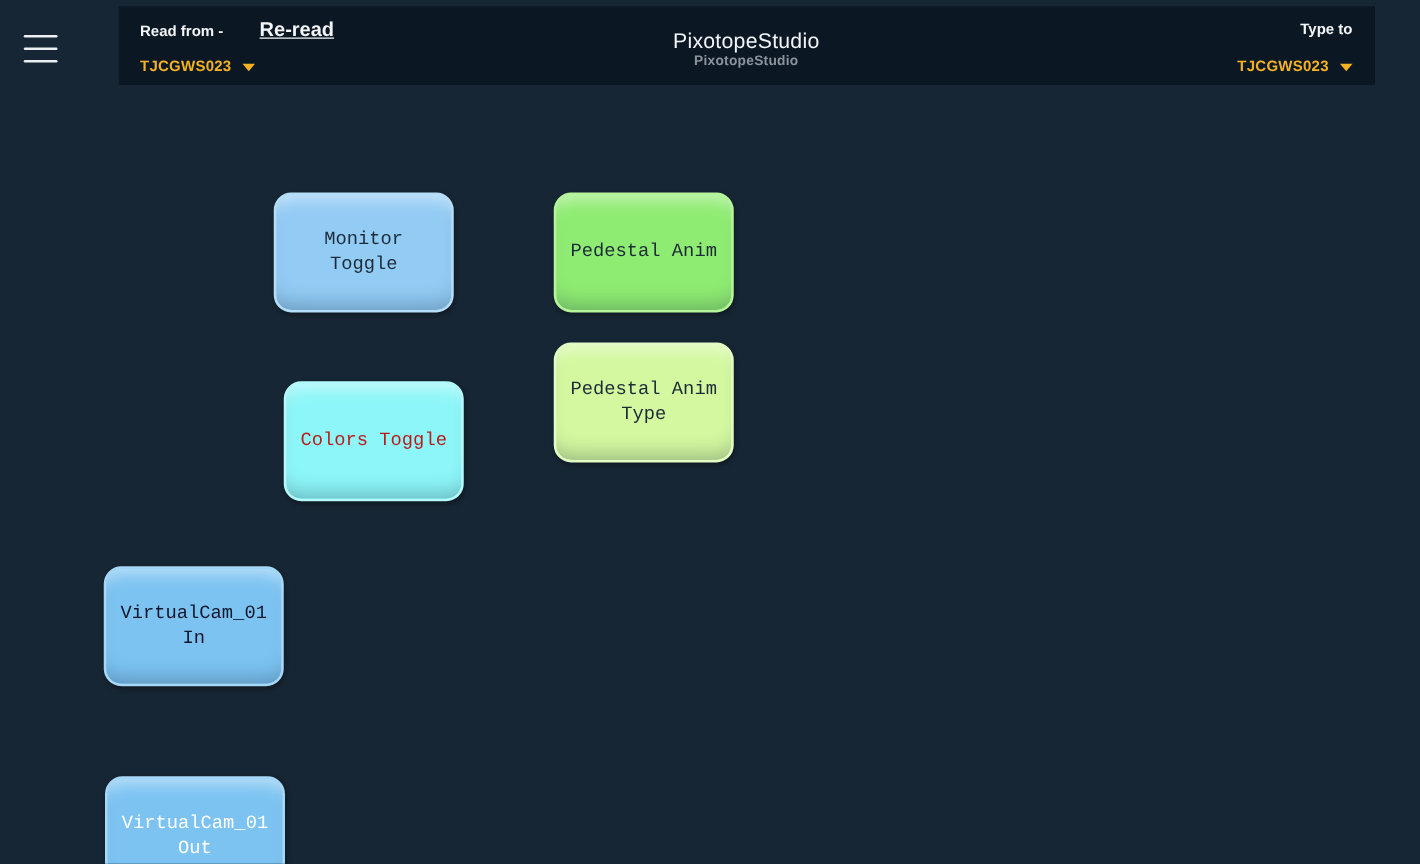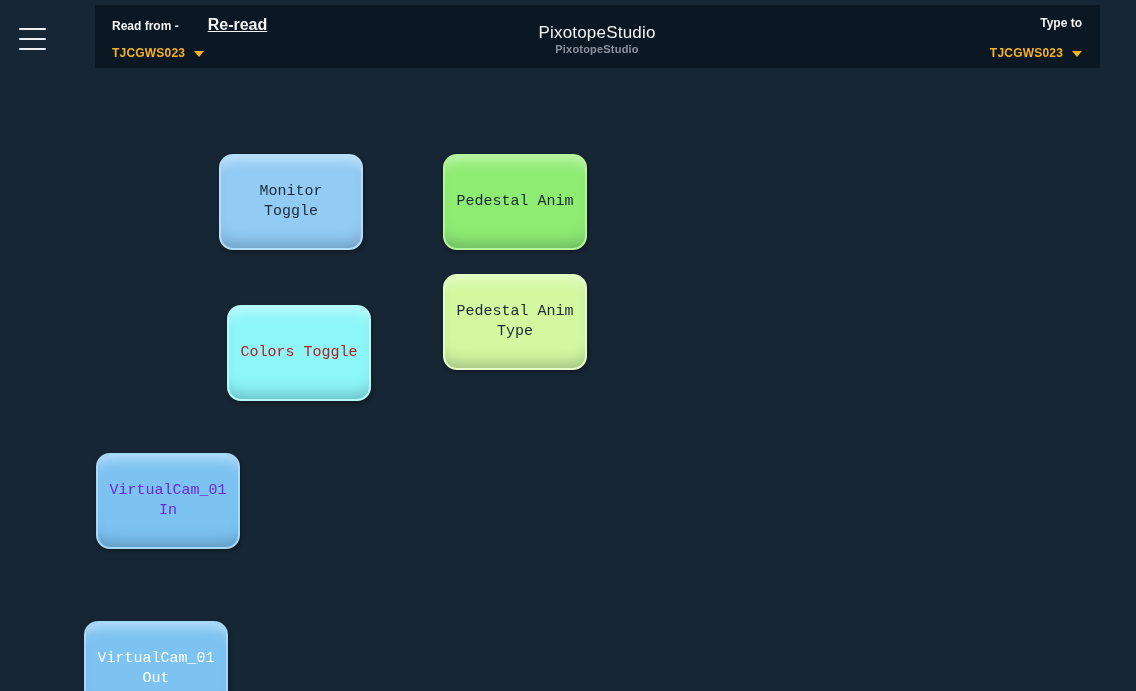--- a/index.html
+++ b/index.html
@@ -74,21 +74,21 @@
     box-shadow:
       inset 0 12px 14px -9px rgba(255,255,255,0.55),
       inset 0 -14px 16px -10px rgba(20,40,60,0.30),
       1px 2px 4px rgba(0,0,0,0.35);
     font-family: Liberation Mono, monospace;
   }
   .btn-monitor   { left: 219px; top: 154px; background: #92cbf4; border-color: #b4ddf8; color: #1d2a38; }
   .btn-pedanim   { left: 443px; top: 154px; background: #8fec72; border-color: #b6f49c; color: #1d2a38; }
   .btn-colors    { left: 227px; top: 274px; background: #8df6f8; border-color: #b5fafb; color: #b91c1c; margin-top: 31px; }
   .btn-pedhatch  { left: 443px; top: 274px; background: #d3f89f; border-color: #e3fcc5; color: #1d2a38; }
-  .btn-vcam-in   { left: 96px;  top: 453px; background: #7cc3f2; border-color: #a5d7f7; color: #6d28d9; }
+  .btn-vcam-in   { left: 83px;  top: 453px; background: #7cc3f2; border-color: #a5d7f7; color: #0f172a; }
   .btn-vcam-out  { left: 84px;  top: 573px; background: #7cc3f2; border-color: #a5d7f7; color: #ffffff; margin-top: 48px; }
 </style>
 </head>
 <body>
 
 <button class="menu-btn">
   <span style="display:flex;flex-direction:column;gap:8px;">
     <span class="bar"></span>
       <span class="bar"></span>
       <span class="bar"></span>

